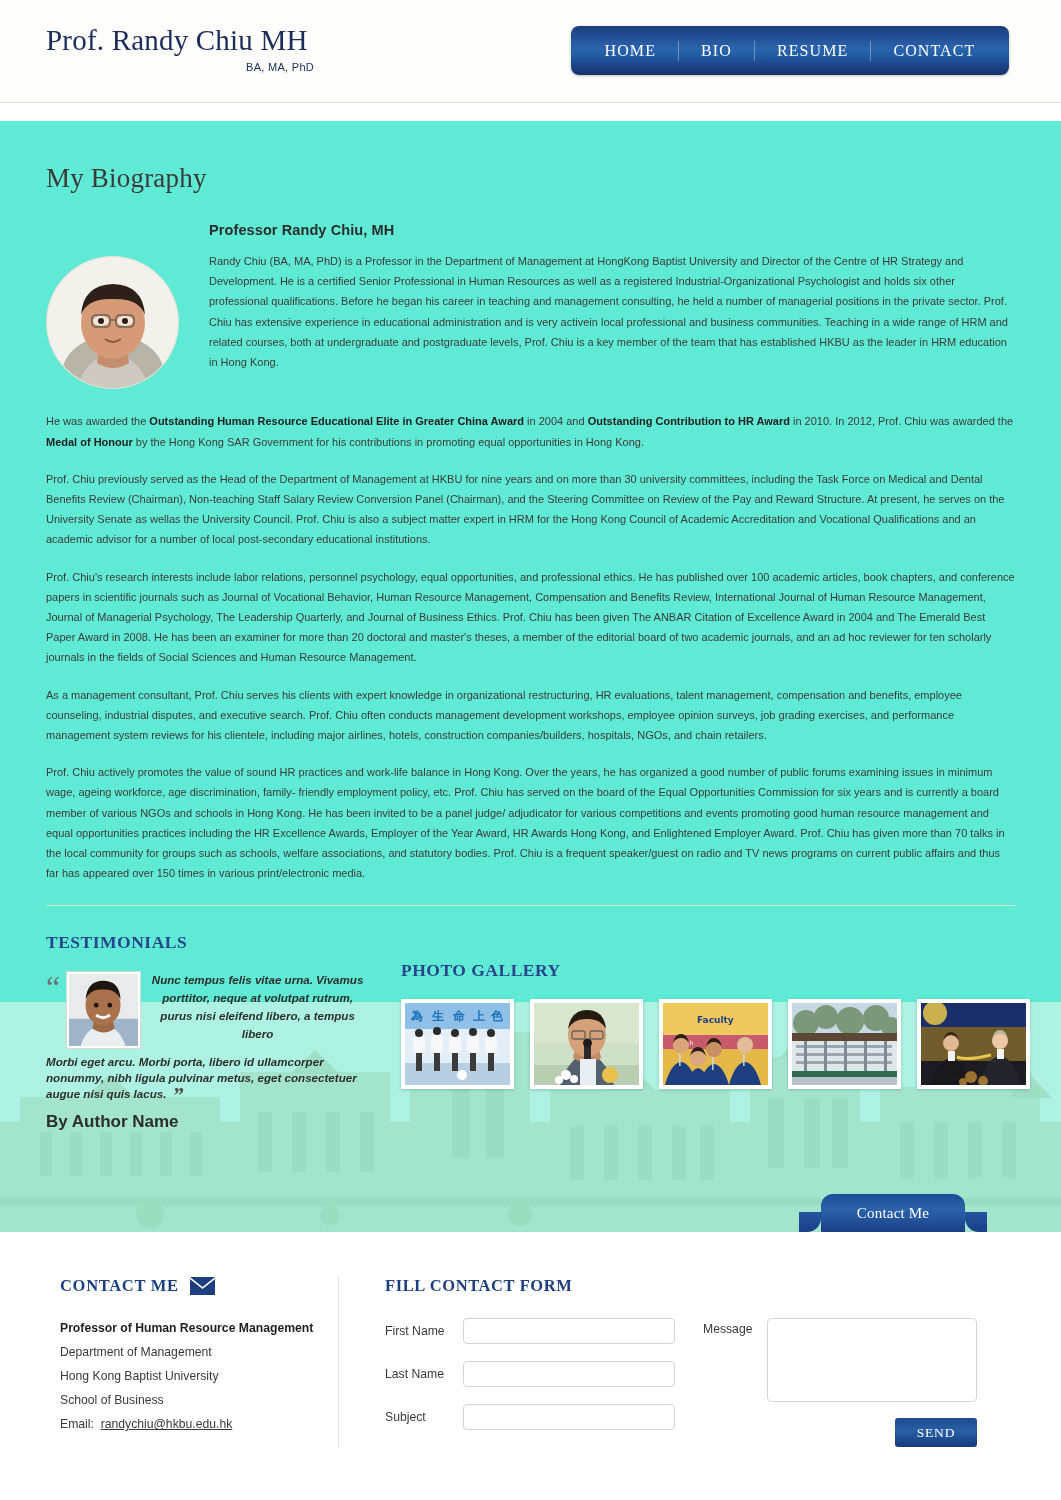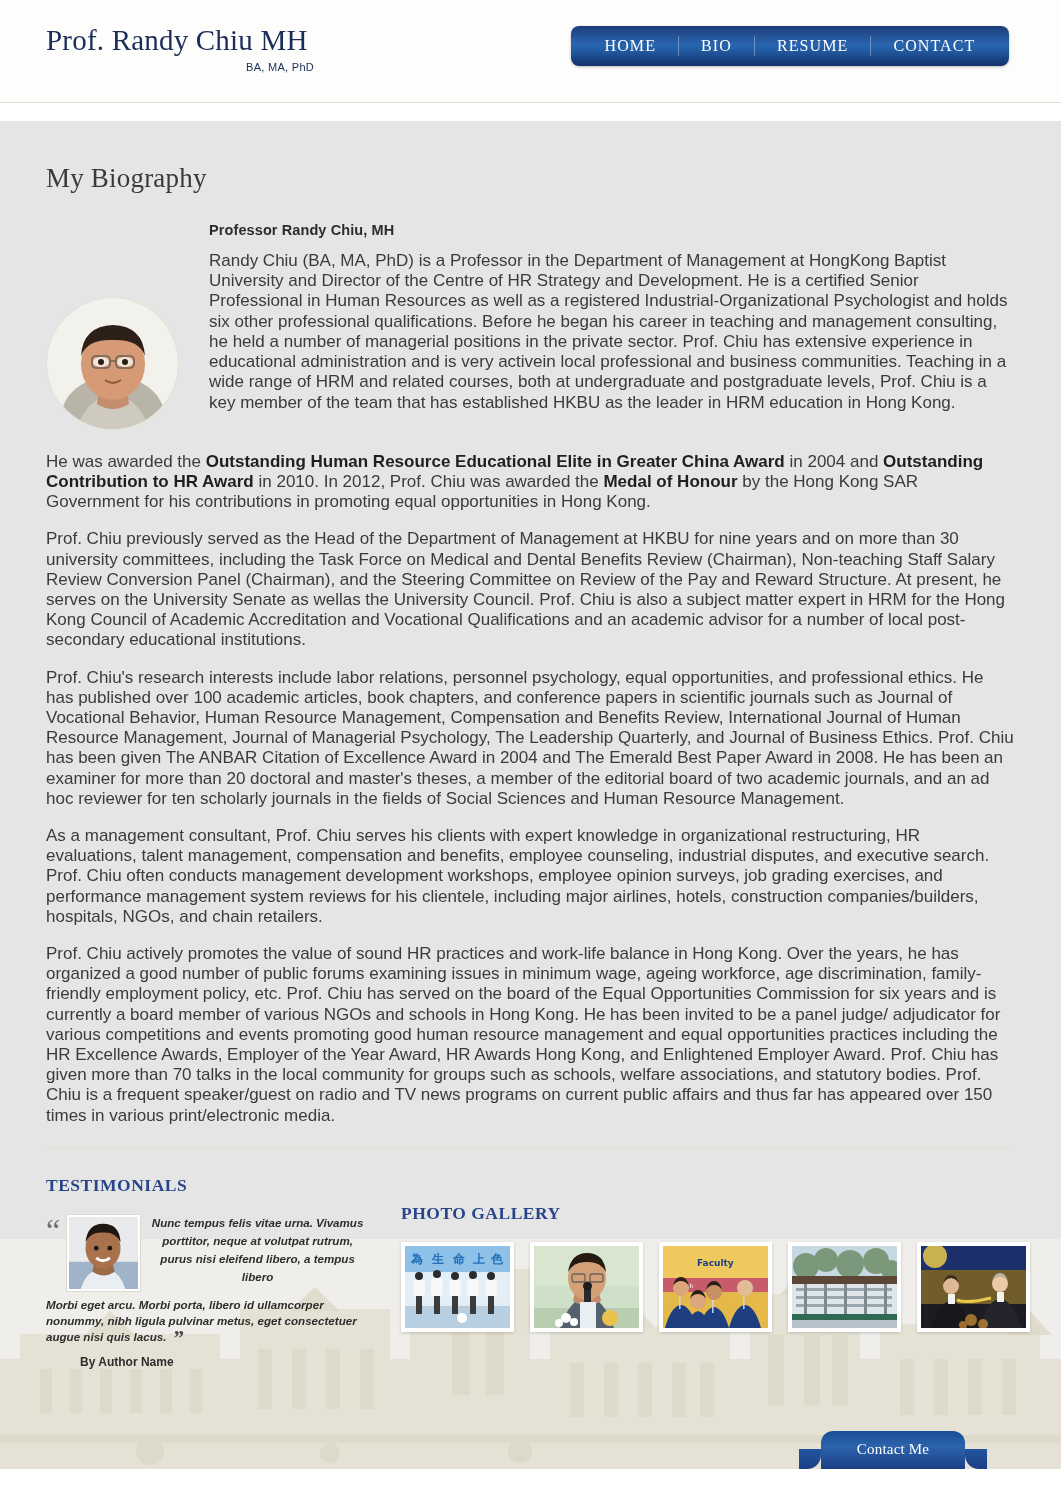--- a/index.html
+++ b/index.html
@@ -47,21 +47,21 @@
     font-size: 11px;
     font-weight: normal;
     color: #1c2d5a;
     letter-spacing: .3px;
   }
   .nav {
     position: absolute;
     right: 52px;
     top: 26px;
     width: 438px;
-    height: 40px;
+    height: 49px;
     border-radius: 8px;
     background: linear-gradient(to bottom, #1c3d7a 0%, #2a64ae 46%, #2360a8 56%, #15306b 100%);
     box-shadow: 0 1px 3px rgba(0,0,0,.25);
     display: flex;
     align-items: center;
     justify-content: center;
   }
   .nav-item {
     font-family: "Liberation Serif", serif;
     color: #ffffff;
@@ -73,21 +73,21 @@
   }
   .nav-sep {
     width: 1px;
     height: 20px;
     background: rgba(255,255,255,.32);
   }
 
   
   .main {
     position: relative;
-    background: #e5e5e5;
+    background: #5eead4;
     padding: 0 0 0 0;
   }
   .main-inner { position: relative; z-index: 3; padding: 0 46px; }
 
   .page-title {
     font-family: "Liberation Serif", serif;
     font-size: 27px;
     color: #3a3a3a;
     padding-top: 42px;
     font-weight: normal;
@@ -112,21 +112,21 @@
 
   .bio-text { flex: 1; padding-left: 30px; }
   .bio-name {
     font-size: 14.5px;
     font-weight: bold;
     color: #2c2c2c;
     margin-bottom: 13px;
     letter-spacing: .1px;
   }
   p.body {
-    font-size: 17px;
+    font-size: 11px;
     line-height: 20.2px;
     color: #3b3b3b;
     margin: 0 0 17px 0;
     text-align: left;
   }
   p.body b { color: #1f1f1f; }
   .gap-lg { margin-bottom: 32px; }
 
   .divider {
     height: 1px;
@@ -200,25 +200,24 @@
     margin-top: 5px;
   }
   .quote-close {
     font-family: "Liberation Serif", serif;
     font-size: 22px;
     color: #4c4c4c;
     vertical-align: -4px;
     padding-left: 6px;
   }
   .t-author {
-    font-size: 12px;
+    font-size: 17px;
     font-weight: bold;
     color: #2d2d2d;
     margin-top: 9px;
-    margin-left: 34px;
   }
 
   .gallery { flex: 1; padding-left: 37px; margin-top: 28px; }
   .thumbs { display: flex; gap: 16px; }
   .thumb {
     width: 105px; height: 82px;
     background: #fff;
     padding: 4px;
     box-sizing: content-box;
     box-shadow: 0 1px 3px rgba(0,0,0,.18);
@@ -685,16 +684,39 @@
       <div class="c-line">Hong Kong Baptist University</div>
       <div class="c-line">School of Business</div>
       <div class="c-line c-email">
         <span>Email:</span>
         &nbsp;<a>randychiu@hkbu.edu.hk</a>
       </div>
     </div>
 
     <div class="contact-right">
       <div class="form-head">FILL CONTACT FORM</div>
+      <div class="form-body">
+        <div class="form-col-left">
+          <div class="field-row">
+            <div class="field-label">First Name</div>
+            <input class="field-input" type="text" placeholder="" style="">
+          </div>
+          <div class="field-row">
+            <div class="field-label">Last Name</div>
+            <input class="field-input" type="text" placeholder="" style="">
+          </div>
+          <div class="field-row">
+            <div class="field-label">Subject</div>
+            <input class="field-input" type="text" placeholder="" style="">
+          </div>
+        </div>
+        <div class="msg-wrap">
+          <div class="msg-label">Message</div>
+          <div class="msg-col">
+            <textarea class="msg-box" style=""></textarea>
+            <button class="send-btn">SEND</button>
+          </div>
+        </div>
+      </div>
     </div>
   </div>
 
 </div>
 
 </body></html>

